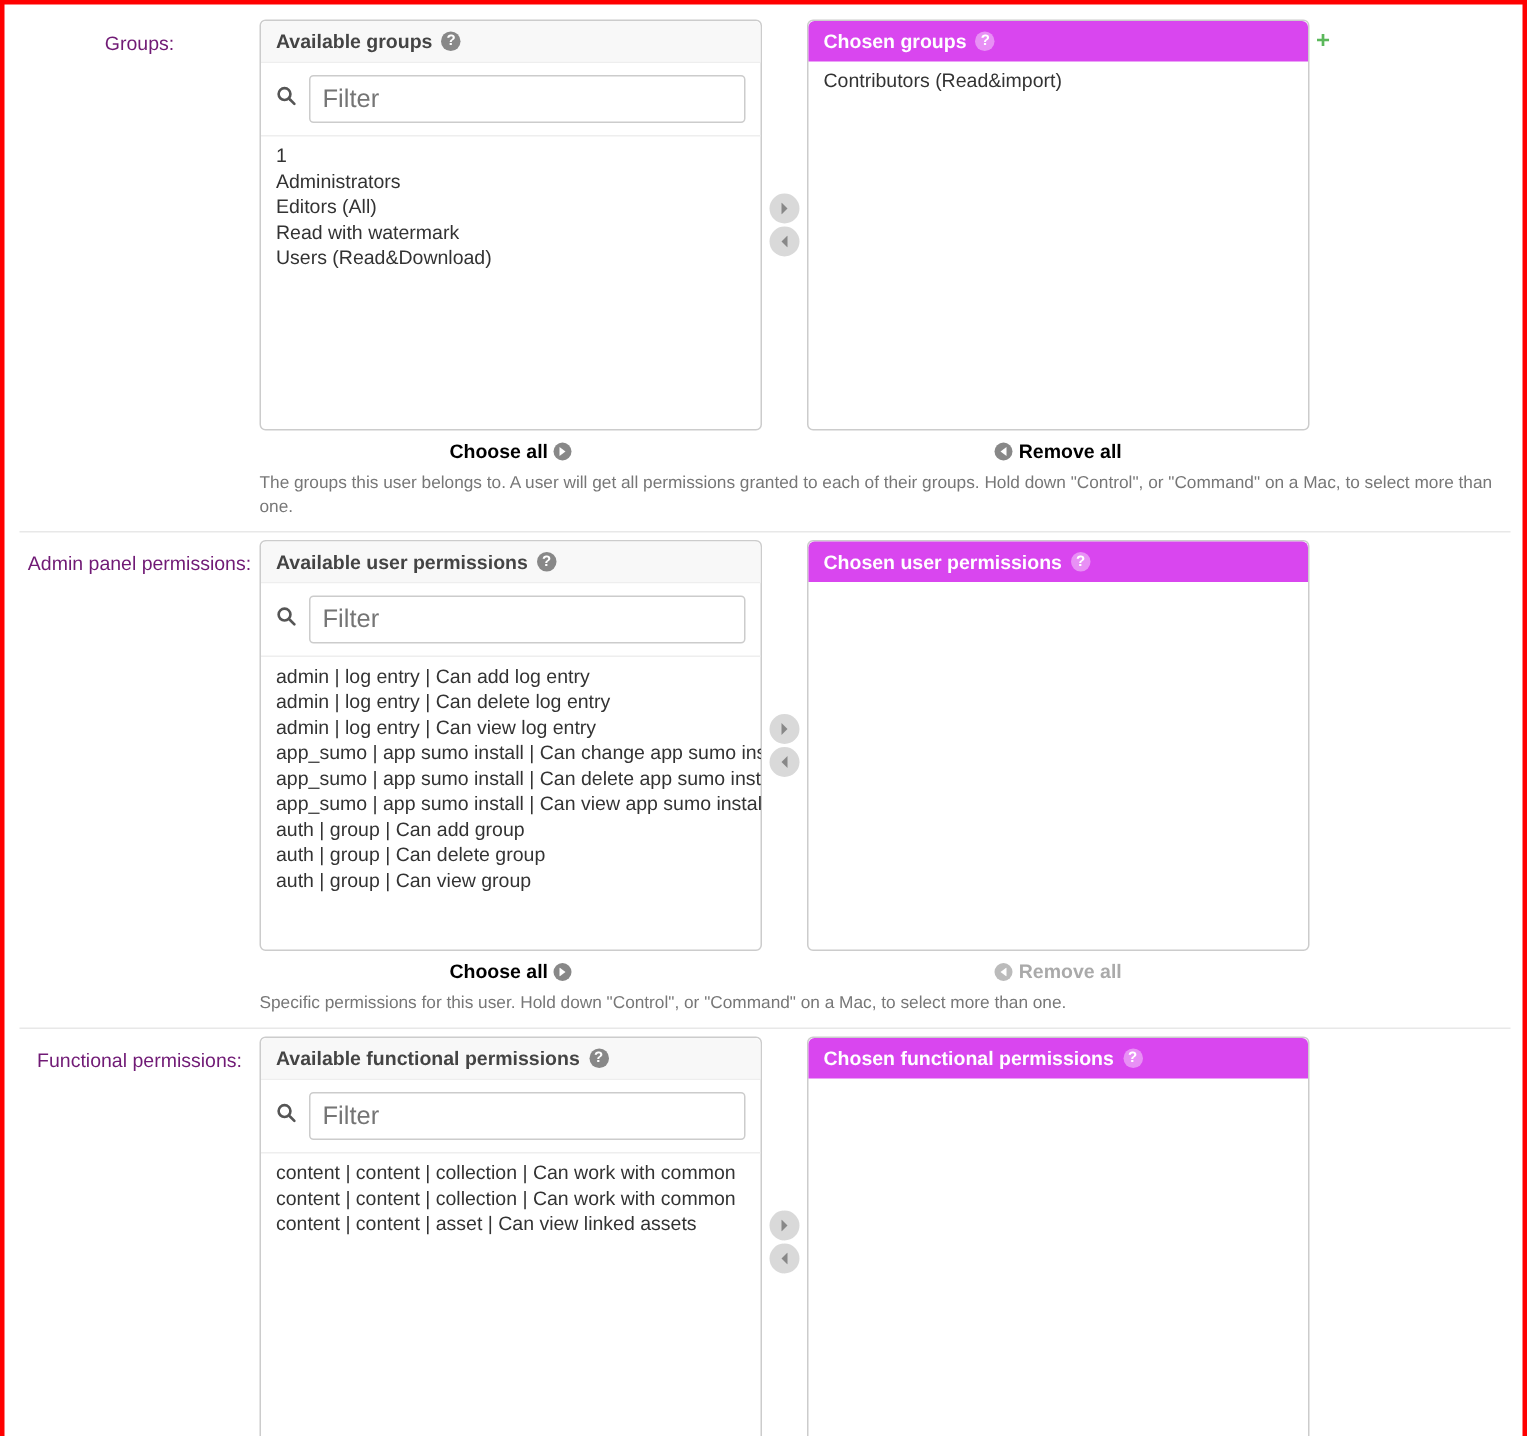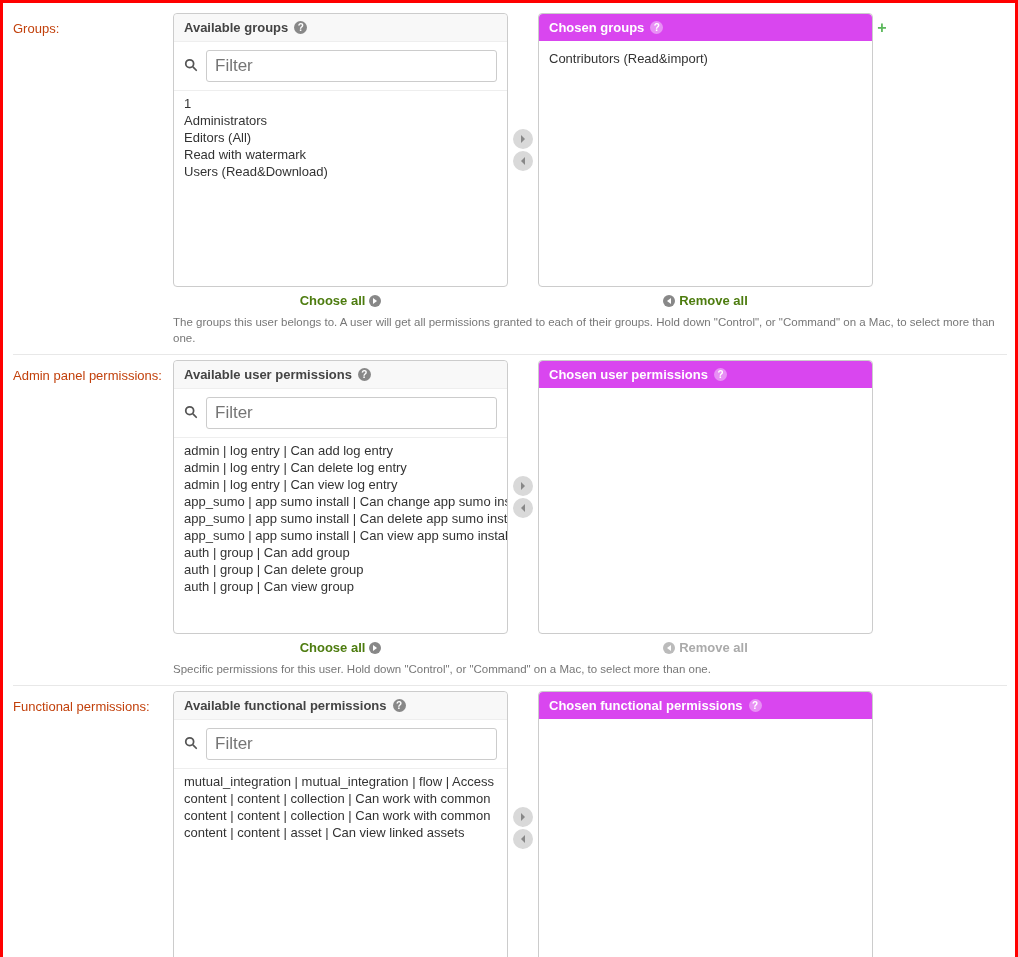--- a/index.html
+++ b/index.html
@@ -18,39 +18,39 @@
   }
   .section {
     border-bottom: 1px solid #e8e8e8;
     padding: 5px 0 8px 0;
     display: flex;
     align-items: flex-start;
   }
   .section.last { border-bottom: none; }
   .label-col {
     width: 160px;
-    color: #c2410c;
+    color: #701a75;
     padding-top: 8px;
     flex-shrink: 0;
+    text-align: center;
   }
   .picker-col {
     flex: 1;
   }
   .picker-row {
     display: flex;
     align-items: stretch;
   }
   .panel {
     width: 335px;
     border: 1px solid #ccc;
     border-radius: 4px;
     background: #fff;
     display: flex;
     flex-direction: column;
-    justify-content: space-between;
   }
   .panel-header {
     padding: 6px 10px;
     font-size: 13px;
     display: flex;
     align-items: center;
     gap: 6px;
     border-radius: 4px 4px 0 0;
   }
   .panel-header.avail {
@@ -137,21 +137,21 @@
     padding-top: 6px;
   }
   .actions-row {
     display: flex;
     margin-top: 6px;
   }
   .action-link {
     width: 335px;
     text-align: center;
     font-weight: bold;
-    color: #4d7c0f;
+    color: #000000;
     cursor: pointer;
     display: flex;
     justify-content: center;
     align-items: center;
     gap: 4px;
   }
   .action-link.disabled { color: #aaa; cursor: default; }
   .spacer-mid { width: 30px; }
   .helptext {
     color: #777;
@@ -341,21 +341,20 @@
           <div class="filter-row">
             <span class="search-icon">
               <svg width="14" height="14" viewBox="0 0 16 16">
                   <circle cx="6.5" cy="6.5" r="4.5" fill="none" stroke="#555" stroke-width="2"></circle>
                   <line x1="10.5" y1="10.5" x2="14" y2="14" stroke="#555" stroke-width="2" stroke-linecap="round"></line>
                 </svg>
             </span>
             <input class="filter-input" placeholder="Filter" style="">
           </div>
           <div class="listbox" id="func-avail-list">
-              <div class="item">mutual_integration | mutual_integration | flow | Access</div>
               <div class="item">content | content | collection | Can work with common</div>
               <div class="item">content | content | collection | Can work with common</div>
               <div class="item">content | content | asset | Can view linked assets</div>
             </div>
         </div>
         <div class="mid-col">
           <button class="mid-btn">
             <svg width="8" height="8" viewBox="0 0 8 8">
                 <path d="M2 0 L6 4 L2 8 Z" fill="#888"></path>
               </svg>

